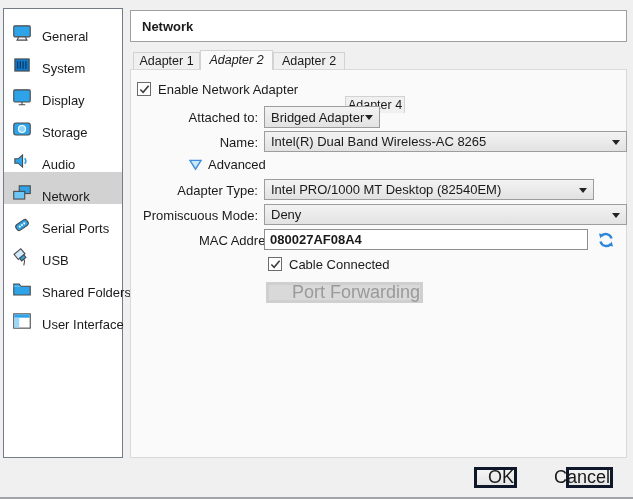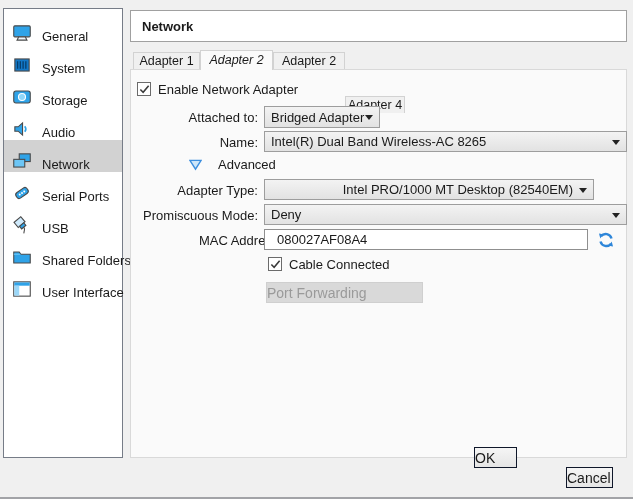--- a/index.html
+++ b/index.html
@@ -53,30 +53,30 @@
     position:absolute;box-sizing:border-box;border:1px solid #9d9d9d;
     background:linear-gradient(#f3f3f3,#e2e2e2);
     display:flex;align-items:center;padding:0 20px 0 6px;white-space:nowrap;overflow:hidden;z-index:5;cursor:default;
   }
   .combo .arrow{
     position:absolute;right:6px;top:50%;margin-top:-2px;width:0;height:0;
     border-left:4px solid transparent;border-right:4px solid transparent;border-top:5px solid #222;
   }
   .textfield{
     position:absolute;box-sizing:border-box;border:1px solid #8f8f8f;background:#fff;
-    display:flex;align-items:center;padding:0 12px;z-index:5;
+    display:flex;align-items:center;padding:0 5px;z-index:5;font-weight:bold;
   }
   .iconbtn{position:absolute;z-index:5;width:20px;height:20px;cursor:default;}
   .btn{
-    position:absolute;box-sizing:border-box;border:1px solid #0f172a;
-    background:linear-gradient(#f5f5f5,#e5e5e5);font-size:14px;text-align:center;
-    z-index:5;cursor:default;display:flex;align-items:center;justify-content:flex-start;
+    position:absolute;box-sizing:border-box;border:3px solid #0f172a;
+    background:linear-gradient(#f5f5f5,#e5e5e5);font-size:18px;text-align:center;
+    z-index:5;cursor:default;display:flex;align-items:center;justify-content:flex-end;
   }
   .btn.disabled{background:#d9d9d9;border-color:#cfcfcf;color:#9a9a9a;}
-  .adv-row{position:absolute;display:flex;align-items:center;gap:16px;z-index:5;}
+  .adv-row{position:absolute;display:flex;align-items:center;gap:6px;z-index:5;}
 </style>
 </head>
 <body>
 
 <div class="dialog">
 
   <div class="sidebar">
     <div class="side-item">
       <span class="sicon">
         <svg width="22" height="22" viewBox="0 0 20 20">
@@ -87,20 +87,29 @@
       <span class="slabel">General</span>
     </div>
     <div class="side-item">
       <span class="sicon">
         <svg width="22" height="22" viewBox="0 0 20 20">
             <rect x="3.5" y="4.5" width="13" height="11" fill="#1278c8" stroke="#4a4a4a"></rect>
             <path d="M6 6.5v7M8.5 6.5v7M11 6.5v7M13.5 6.5v7" stroke="#063f6e" stroke-width="1.2" fill="none"></path>
           </svg>
       </span>
       <span class="slabel">System</span>
+    </div>
+    <div class="side-item">
+      <span class="sicon">
+        <svg width="22" height="22" viewBox="0 0 20 20">
+            <rect x="2.5" y="3.5" width="15" height="11" rx="1" fill="#2fa3e8" stroke="#4a4a4a"></rect>
+            <path d="M7 17h6M10 14.5V17" stroke="#4a4a4a" fill="none"></path>
+          </svg>
+      </span>
+      <span class="slabel">Display</span>
     </div>
     <div class="side-item">
       <span class="sicon">
         <svg width="22" height="22" viewBox="0 0 20 20">
             <rect x="2.5" y="4.5" width="15" height="11" rx="2" fill="#2fa3e8" stroke="#4a4a4a"></rect>
             <circle cx="10" cy="10" r="3.2" fill="#8fd6fa" stroke="#ffffff"></circle>
           </svg>
       </span>
       <span class="slabel">Storage</span>
     </div>
@@ -207,21 +216,21 @@
   </div>
 
   <div class="adv-row" style="left:189px;top:157px;">
     <svg width="13" height="12" viewBox="0 0 14 12">
         <polygon points="1,1 13,1 7,10.5" fill="#cde6f9" stroke="#3c8ede" stroke-width="1.5"></polygon>
       </svg>
     <span>Advanced</span>
   </div>
 
   <div class="form-label" style="top:183px;">Adapter Type:</div>
-  <div class="combo" style="left:264px;top:179px;width:330px;height:21px;justify-content:flex-end;">
+  <div class="combo" style="left:264px;top:179px;width:330px;height:21px;">
     <span>Intel PRO/1000 MT Desktop (82540EM)</span>
     <span class="arrow"></span>
   </div>
 
   <div class="form-label" style="top:208px;">Promiscuous Mode:</div>
   <div class="combo" style="left:264px;top:204px;width:363px;height:21px;">
     <span>Deny</span>
     <span class="arrow"></span>
   </div>
 
@@ -242,20 +251,20 @@
     <svg width="11" height="11" viewBox="0 0 12 12">
         <path d="M1.5 6l3 3 6-7" fill="none" stroke="#3a3a3a" stroke-width="1.7"></path>
       </svg>
   </div>
   <span class="cb-label" style="left:289px;top:257px;">Cable Connected</span>
 
   <div class="btn disabled" style="left:266px;top:282px;width:157px;height:21px;" aria-disabled="true">
     <span>Port Forwarding</span>
   </div>
 
-  <div class="btn" style="left:474px;top:447px;width:43px;height:21px;">
+  <div class="btn" style="left:474px;top:467px;width:43px;height:21px;">
     <span>OK</span>
   </div>
   <div class="btn" style="left:566px;top:467px;width:47px;height:21px;">
     <span>Cancel</span>
   </div>
 
 </div>
 
 </body></html>

